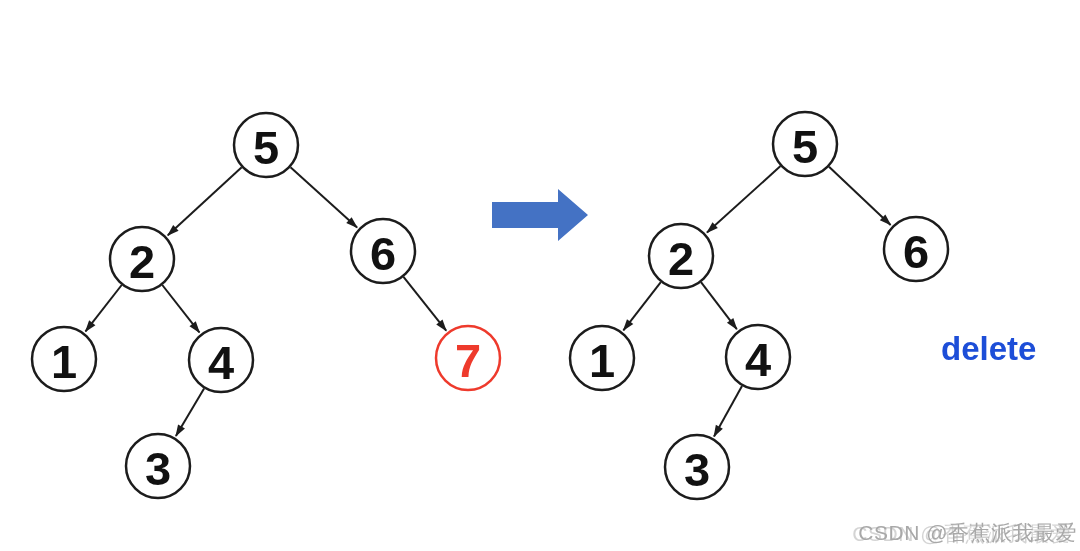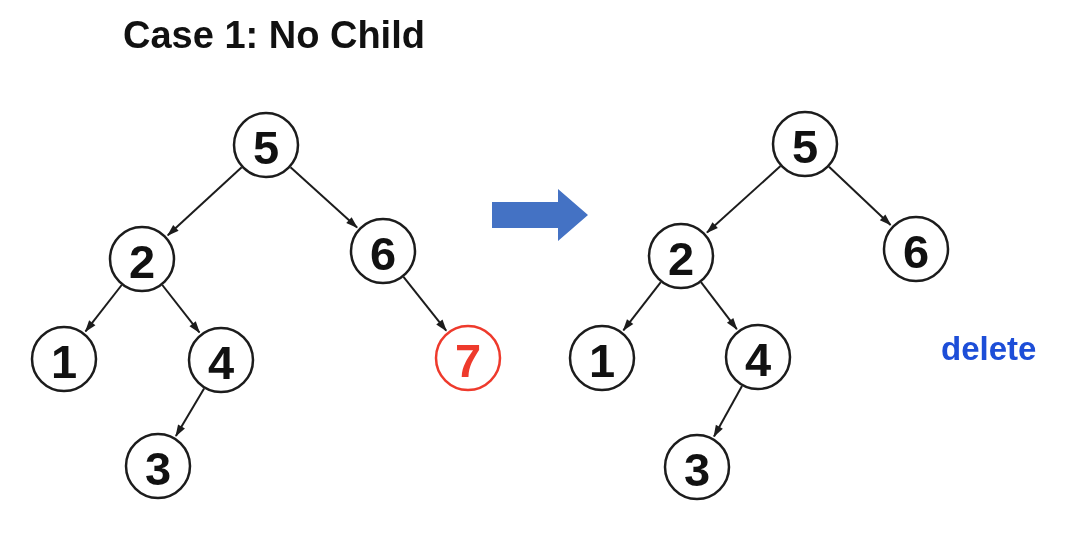--- a/index.html
+++ b/index.html
@@ -13,21 +13,20 @@
   .delete-label{position:absolute;left:941px;top:330px;font-size:33px;font-weight:600;
                 color:#1d4ed8;white-space:nowrap;}
   .watermark{position:absolute;right:3px;top:519px;font-size:21px;color:#a8a8a8;
              letter-spacing:0.5px;white-space:nowrap;
              text-shadow:-6px 1px 0 rgba(160,160,160,0.45);}
 </style>
 </head>
 <body>
 
 <div class="stage">
-  <div class="title">Case 1: No Child</div>
   <svg id="diagram" width="1080" height="551" viewBox="0 0 1080 551">
       <defs>
         <marker id="arrowhead" markerUnits="userSpaceOnUse" markerWidth="16" markerHeight="14" refX="13" refY="7" orient="auto">
           <path d="M2,3 L14,7 L2,11 Z" fill="#1c1c1c"></path>
         </marker>
       </defs>
       <g>
         <line x1="241.7" y1="167.3" x2="167.8" y2="235.3" stroke="#1c1c1c" stroke-width="2" marker-end="url(#arrowhead)"></line>
         <line x1="290.5" y1="167.2" x2="357.1" y2="227.5" stroke="#1c1c1c" stroke-width="2" marker-end="url(#arrowhead)"></line>
         <line x1="121.7" y1="285.0" x2="85.5" y2="331.4" stroke="#1c1c1c" stroke-width="2" marker-end="url(#arrowhead)"></line>
@@ -64,13 +63,14 @@
         <circle cx="602" cy="358" r="32" fill="#ffffff" stroke="#1c1c1c" stroke-width="2.5"></circle>
         <text x="602" y="360" fill="#111111" text-anchor="middle" dominant-baseline="central">1</text>
         <circle cx="758" cy="357" r="32" fill="#ffffff" stroke="#1c1c1c" stroke-width="2.5"></circle>
         <text x="758" y="359" fill="#111111" text-anchor="middle" dominant-baseline="central">4</text>
         <circle cx="697" cy="467" r="32" fill="#ffffff" stroke="#1c1c1c" stroke-width="2.5"></circle>
         <text x="697" y="469" fill="#111111" text-anchor="middle" dominant-baseline="central">3</text>
       </g>
       <polygon points="492,202 558,202 558,189 588,215 558,241 558,228 492,228" fill="#4472c4"></polygon>
     </svg>
   <div class="delete-label">delete</div>
+  <div class="watermark">CSDN @香蕉派我最爱</div>
 </div>
 
 </body></html>

